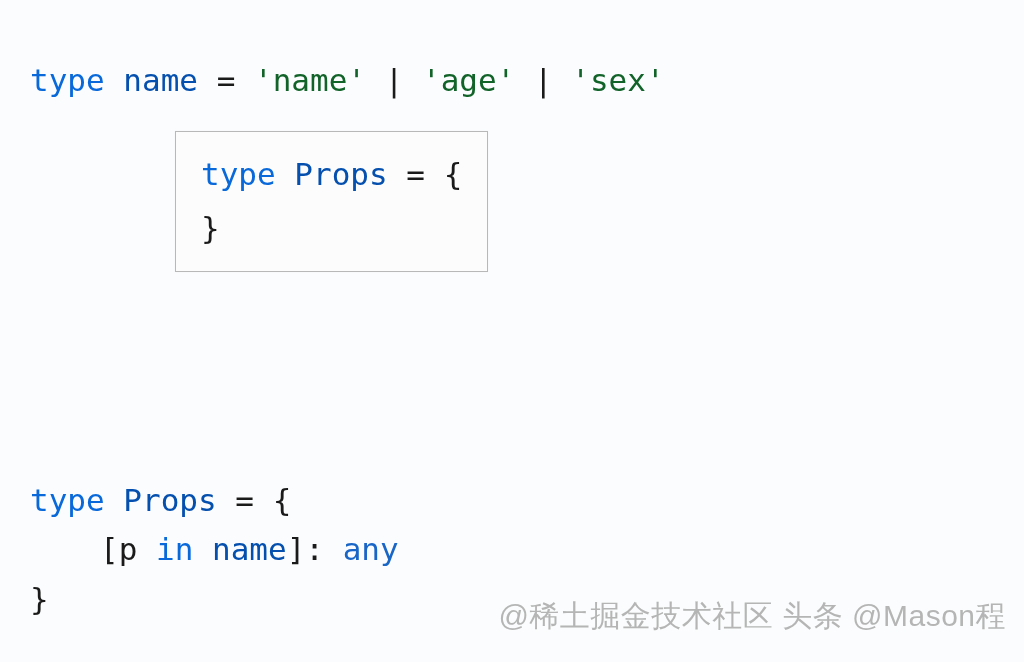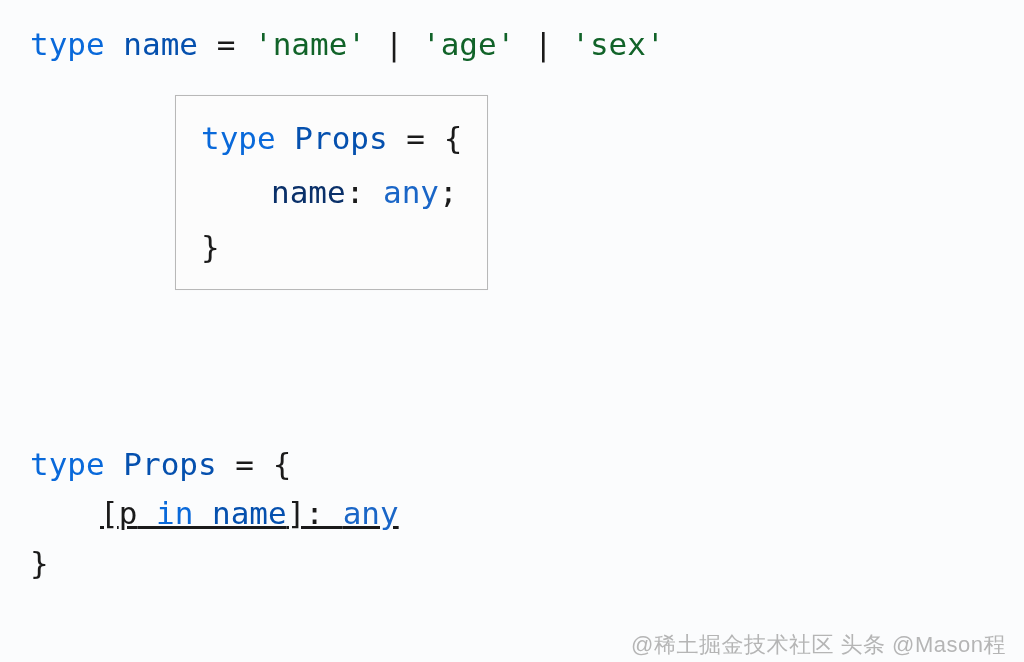--- a/index.html
+++ b/index.html
@@ -13,20 +13,21 @@
       font-size: 31px;
       line-height: 1.6;
       color: #1a1a1a;
       width: 1024px;
       height: 662px;
       position: relative;
       padding: 20px 30px;
     }
     .code-container {
       position: relative;
+      margin-top: 36px;
     }
     .line {
       white-space: pre;
     }
     .kw { color: #0969da; }
     .type-name { color: #0550ae; }
     .identifier { color: #1a1a1a; }
     .prop { color: #0a3069; }
     .op { color: #1a1a1a; }
     .string { color: #116329; }
@@ -42,41 +43,40 @@
       box-shadow: 0 0 1px rgba(0,0,0,0.05);
     }
     .tooltip-box .line {
       line-height: 1.75;
     }
     .bottom-section {
       margin-top: 370px;
     }
     .watermark {
       position: absolute;
-      bottom: 0;
+      bottom: 22px;
       right: 18px;
       color: #909090;
-      font-size: 22px;
+      font-size: 30px;
       opacity: 0.65;
       font-family: sans-serif;
       letter-spacing: 0.5px;
     }
     .indent1 { padding-left: 70px; }
-    .indent2 { padding-left: 70px; text-decoration: underline; }
+    .indent2 { padding-left: 70px; }
   </style>
 </head>
 <body>
 
 <div class="code-container">
 
   <div class="line"><span class="kw">type</span> <span class="type-name">name</span><span class="op"> = </span><span class="string">'name'</span><span class="op"> | </span><span class="string">'age'</span><span class="op"> | </span><span class="string">'sex'</span></div>
 
   <div class="tooltip-box">
     <div class="line"><span class="kw">type</span><span class="type-name"> Props</span><span class="punct"> = {</span></div>
-    <div class="line indent1"><span class="prop">name</span><span class="punct">: </span><span class="builtin">any</span><span class="punct">;</span></div>
     <div class="line"><span class="punct">}</span></div>
   </div>
 
   <div class="bottom-section">
     <div class="line"><span class="kw">type</span><span class="type-name"> Props</span><span class="punct"> = {</span></div>
     <div class="line indent2"><span class="punct">[</span><span class="identifier">p</span><span class="kw"> in </span><span class="type-name">name</span><span class="punct">]: </span><span class="builtin">any</span></div>
     <div class="line"><span class="punct">}</span></div>
   </div>
 
 </div>

